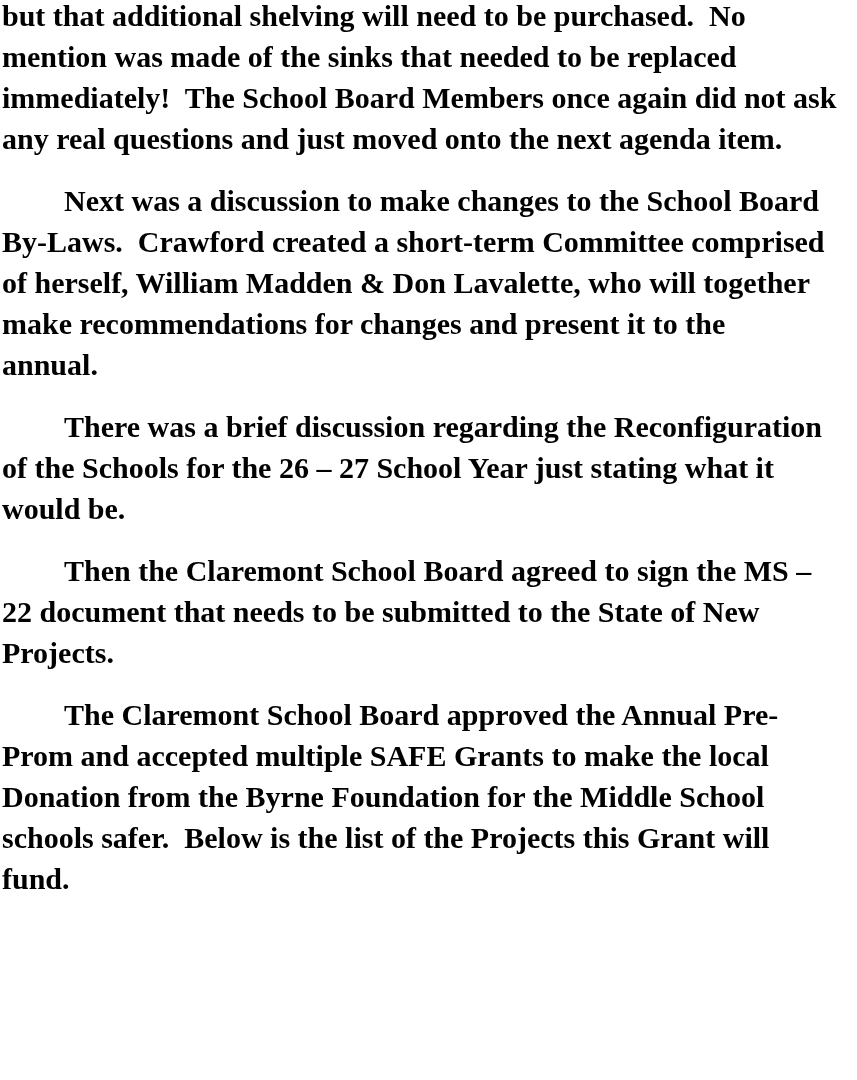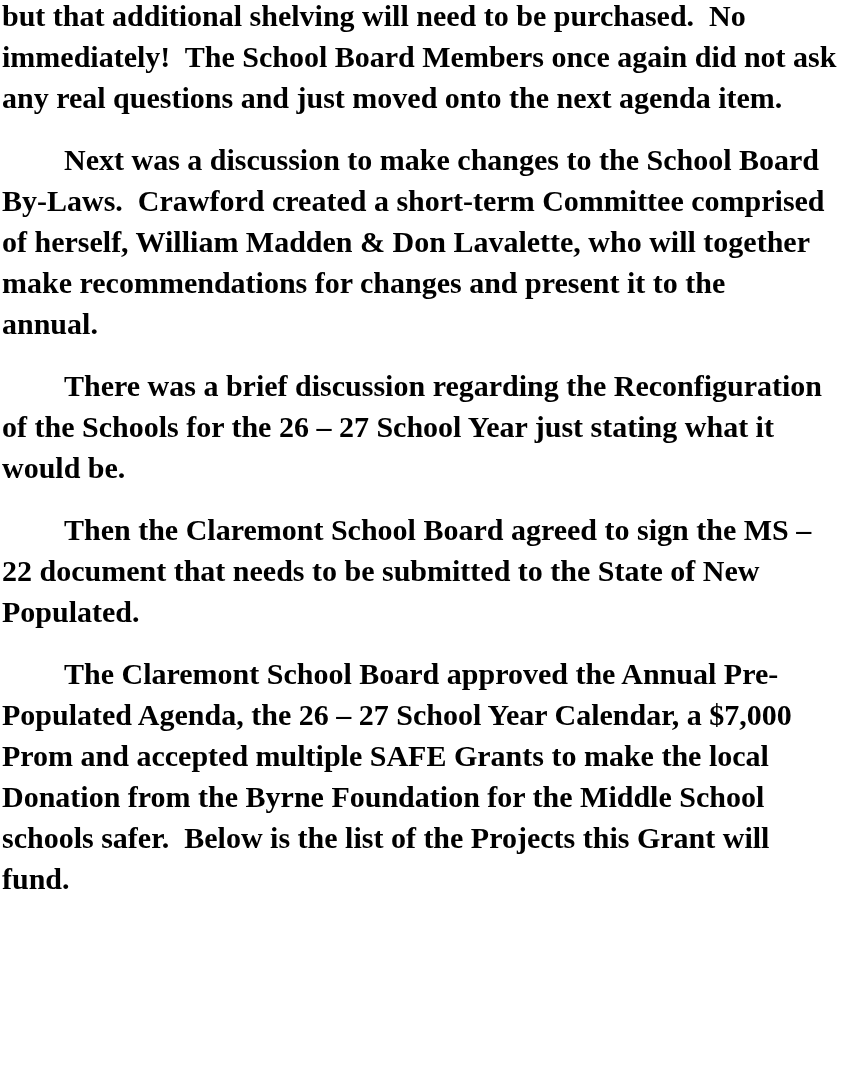--- a/index.html
+++ b/index.html
@@ -34,20 +34,21 @@
     padding-left: 62px;
   }
 </style>
 </head>
 <body>
 
 <div class="doc">
 
   <div class="para">
     <div class="line">but that additional shelving will need to be purchased.  No</div>
+    <div class="line">mention was made of the sinks that needed to be replaced</div>
     <div class="line">immediately!  The School Board Members once again did not ask</div>
     <div class="line">any real questions and just moved onto the next agenda item.</div>
   </div>
 
   <div class="para indent">
     <div class="line">Next was a discussion to make changes to the School Board</div>
     <div class="line">By-Laws.  Crawford created a short-term Committee comprised</div>
     <div class="line">of herself, William Madden &amp; Don Lavalette, who will together</div>
     <div class="line">make recommendations for changes and present it to the</div>
     <div class="line">annual.</div>
@@ -55,28 +56,27 @@
 
   <div class="para indent">
     <div class="line">There was a brief discussion regarding the Reconfiguration</div>
     <div class="line">of the Schools for the 26 – 27 School Year just stating what it</div>
     <div class="line">would be.</div>
   </div>
 
   <div class="para indent">
     <div class="line">Then the Claremont School Board agreed to sign the MS –</div>
     <div class="line">22 document that needs to be submitted to the State of New</div>
-    <div class="line">Populated.</div>
+    <div class="line">Projects.</div>
   </div>
 
   <div class="para indent">
   </div>
 
   <div class="para indent">
     <div class="line">The Claremont School Board approved the Annual Pre-</div>
-    <div class="line">Populated Agenda, the 26 – 27 School Year Calendar, a $7,000</div>
     <div class="line">Prom and accepted multiple SAFE Grants to make the local</div>
     <div class="line">Donation from the Byrne Foundation for the Middle School</div>
     <div class="line">schools safer.  Below is the list of the Projects this Grant will</div>
     <div class="line">fund.</div>
   </div>
 
 </div>
 
 </body></html>

